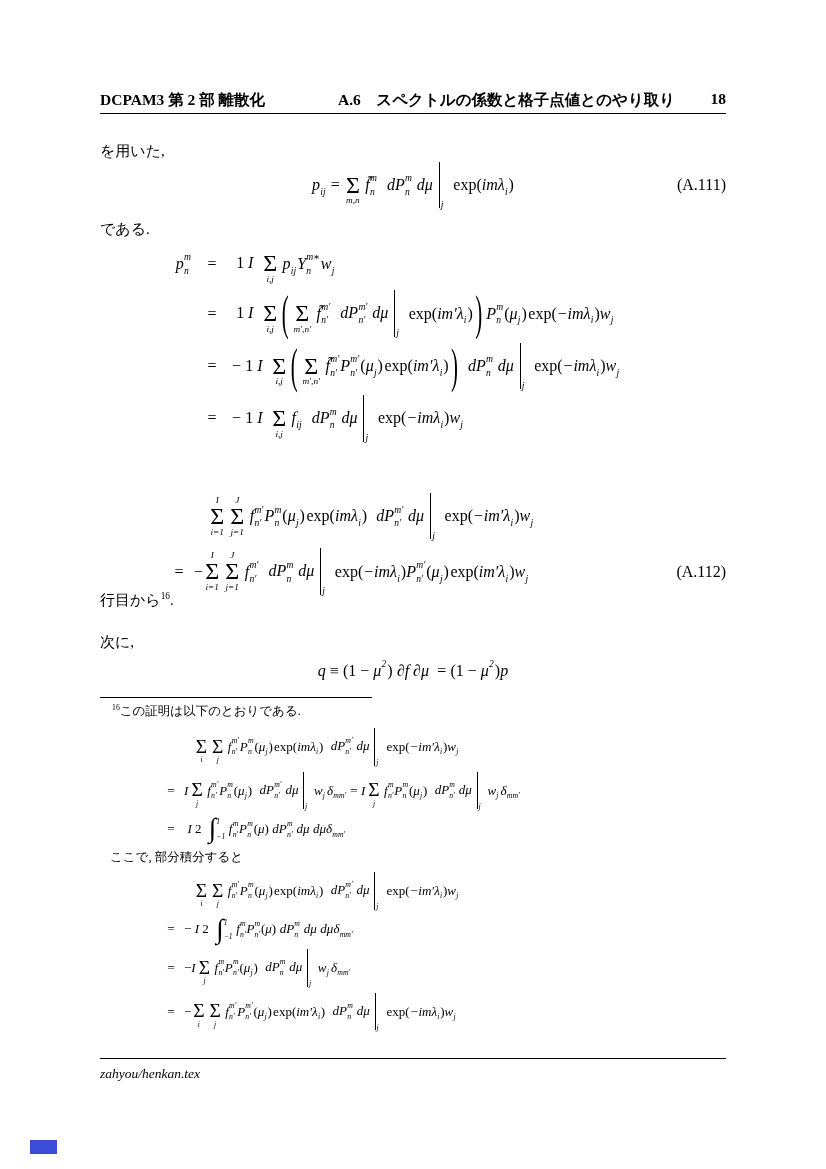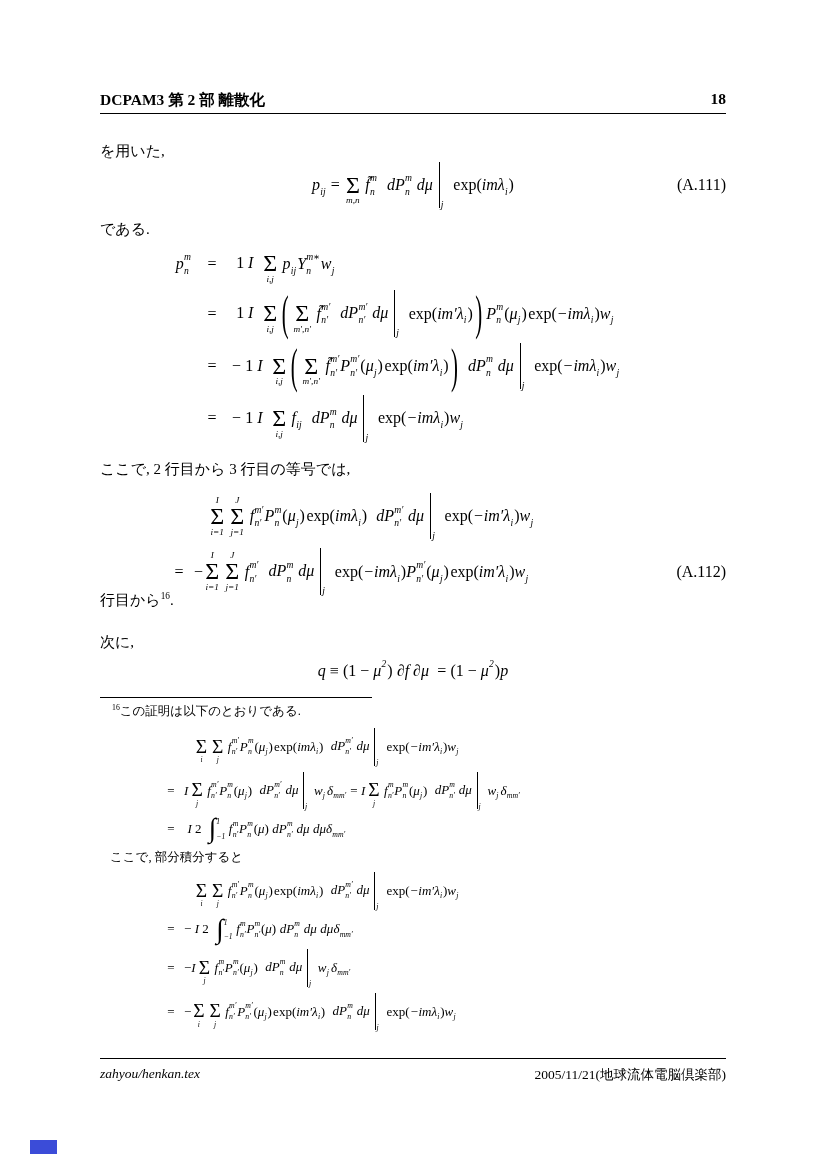--- a/index.html
+++ b/index.html
@@ -50,20 +50,21 @@
         display:inline-block;margin-left:0.10em;flex:none;}
   .vsub{position:absolute;left:0.12em;bottom:-0.15em;font-size:0.6em;font-style:italic;}
   .artifact{position:absolute;}
 </style>
 </head>
 <body>
 
 <div class="page">
 
   <div class="abs hdr" style="left:100px;top:90px;">DCPAM3 第 2 部 離散化</div>
+  <div class="abs hdr" style="left:338px;top:90px;">A.6　スペクトルの係数と格子点値とのやり取り</div>
   <div class="abs hdr" style="left:626px;top:90px;width:100px;text-align:right;">18</div>
   <div class="abs rule" style="left:100px;top:113px;width:626px;"></div>
 
   <div class="abs jt" style="left:100px;top:141px;">を用いた,</div>
 
   <div class="eqcenter math" style="left:100px;top:156px;width:626px;height:58px;">
       <span class="" style="display: inline-flex; align-items: center; white-space: nowrap;">
         <span class="mi">p</span>
         <span class="ss">
           <span class="sst"></span>
@@ -385,21 +386,20 @@
           <span class="mr">)</span>
           <span class="mi">w</span>
           <span class="ss">
             <span class="sst"></span>
             <span class="ssb">j</span>
           </span>
         </span>
       </div>
     </div>
 
-  <div class="abs jt" style="left:100px;top:459px;">ここで, 2 行目から 3 行目の等号では,</div>
 
   <div class="abs math blk blk-a112" style="left:100px;top:484px;width:626px;">
       <div class="eqline">
         <span class="lhs"></span>
         <span class="rel"></span>
         <span class="rhs ind">
           <span class="sum">
             <span class="slim">I</span>
             <span class="sg">Σ</span>
             <span class="slim">i=1</span>
@@ -1099,16 +1099,15 @@
           <span class="ss">
             <span class="sst"></span>
             <span class="ssb">j</span>
           </span>
         </span>
       </div>
     </div>
 
   <div class="abs rule" style="left:100px;top:1058px;width:626px;"></div>
   <div class="abs ftr" style="left:100px;top:1066px;font-style:italic;">zahyou/henkan.tex</div>
-  <div class="abs ftr" style="left:426px;top:1066px;width:300px;text-align:right;">2005/11/21(地球流体電脳倶楽部)</div>
 
   <div class="artifact" style="left: 30px; top: 1140px; width: 27px; height: 14px; background: rgb(59, 76, 216);"></div>
 </div>
 
 </body></html>

